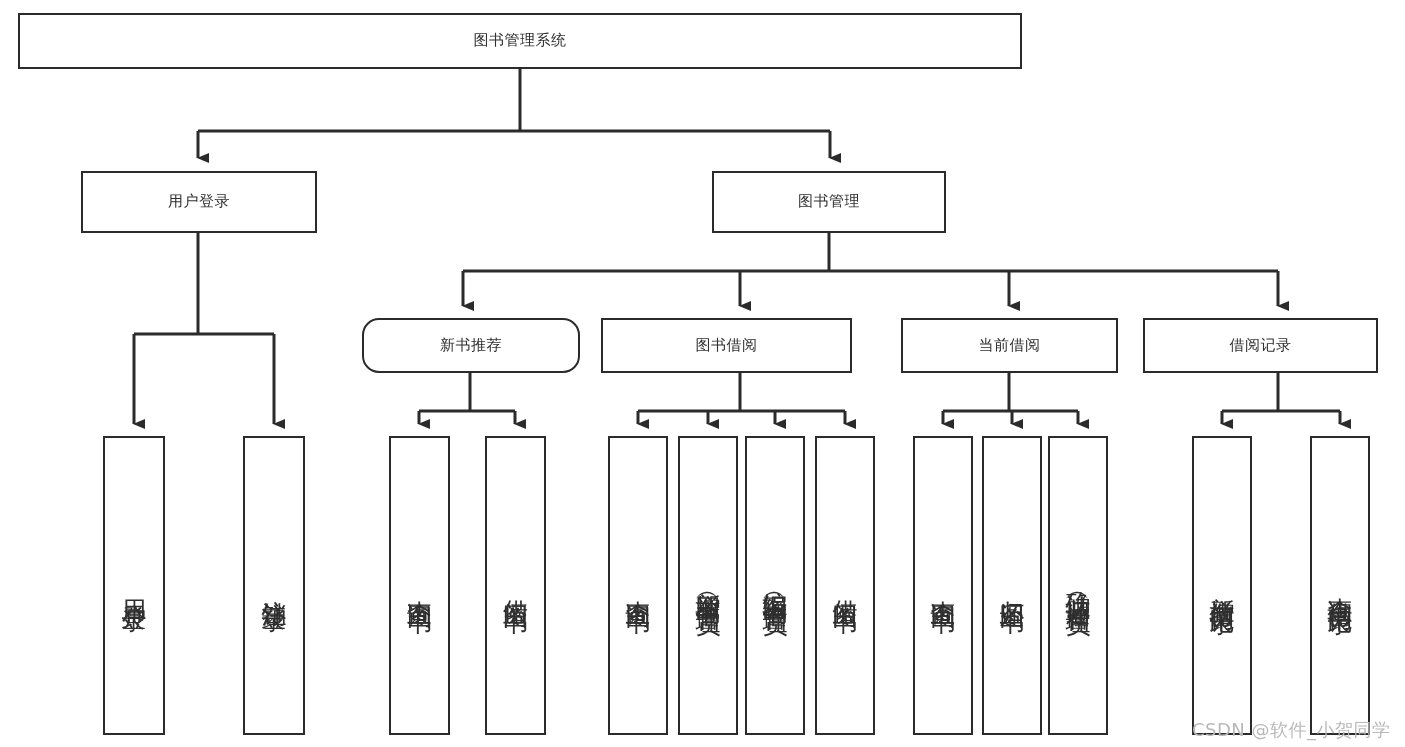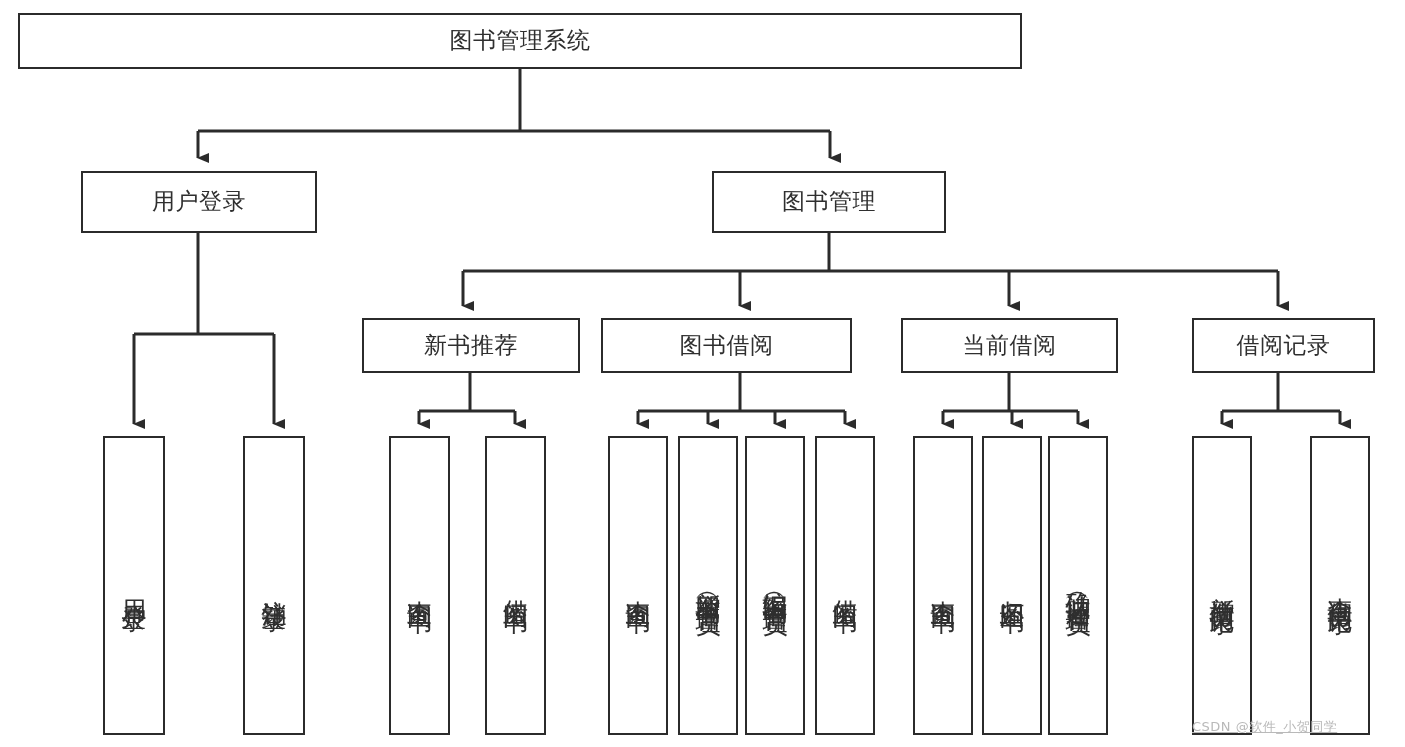--- a/index.html
+++ b/index.html
@@ -37,41 +37,40 @@
   }
   .node.root { border-width: 2px; }
   .node-label {
     color: #2f2f2f;
     line-height: 1.18;
     white-space: nowrap;
     text-align: center;
   }
   
   .h-label {
-    font-size: 23px;
+    font-size: 15px;
     letter-spacing: 0.5px;
   }
   
   .v-label {
     writing-mode: vertical-rl;
     text-orientation: upright;
     font-size: 25px;
     line-height: 1.0;
     letter-spacing: 3px;
     white-space: nowrap;
     color: #2f2f2f;
   }
   .watermark {
     position: absolute;
     color: #b9b9b9;
-    font-size: 13px;
+    font-size: 18px;
     white-space: nowrap;
     letter-spacing: 0.5px;
     font-family: "DejaVu Sans", "Liberation Sans", sans-serif;
-    text-decoration: underline;
   }
 </style>
 </head>
 <body>
 
 <div id="diagram-root">
 
   <svg id="wires" viewBox="0 0 1405 747" xmlns="http://www.w3.org/2000/svg">
     <defs>
       <marker id="arrow" viewBox="0 0 10 12" refX="5" refY="11" markerWidth="10" markerHeight="12" orient="auto-start-reverse" markerUnits="userSpaceOnUse">
@@ -127,30 +126,30 @@
   <div id="nodes-layer">
       <div class="node root" style="left: 18px; top: 13px; width: 1004px; height: 56px;">
         <span class="node-label h-label">图书管理系统</span>
       </div>
       <div class="node level2" style="left: 81px; top: 171px; width: 236px; height: 62px;">
         <span class="node-label h-label">用户登录</span>
       </div>
       <div class="node level2" style="left: 712px; top: 171px; width: 234px; height: 62px; align-items: center;">
         <span class="node-label h-label">图书管理</span>
       </div>
-      <div class="node level3" style="left: 362px; top: 318px; width: 218px; height: 55px;">
+      <div class="node level3" style="left: 362px; top: 318px; width: 218px; height: 55px; border-radius: 17px;">
         <span class="node-label h-label">新书推荐</span>
       </div>
       <div class="node level3" style="left: 601px; top: 318px; width: 251px; height: 55px;">
         <span class="node-label h-label">图书借阅</span>
       </div>
       <div class="node level3" style="left: 901px; top: 318px; width: 217px; height: 55px; font-family: Liberation Serif, serif;">
         <span class="node-label h-label">当前借阅</span>
       </div>
-      <div class="node level3" style="left: 1192px; top: 318px; width: 183px; height: 55px;">
+      <div class="node level3" style="left: 1143px; top: 318px; width: 235px; height: 55px;">
         <span class="node-label h-label">借阅记录</span>
       </div>
       <div class="node leaf" style="left: 103px; top: 436px; width: 62px; height: 299px;">
         <span class="v-label">用户登录</span>
       </div>
       <div class="node leaf" style="left: 243px; top: 436px; width: 62px; height: 299px;">
         <span class="v-label">注销登录</span>
       </div>
       <div class="node leaf" style="left: 389px; top: 436px; width: 61px; height: 299px;">
         <span class="v-label">查询图书</span>

